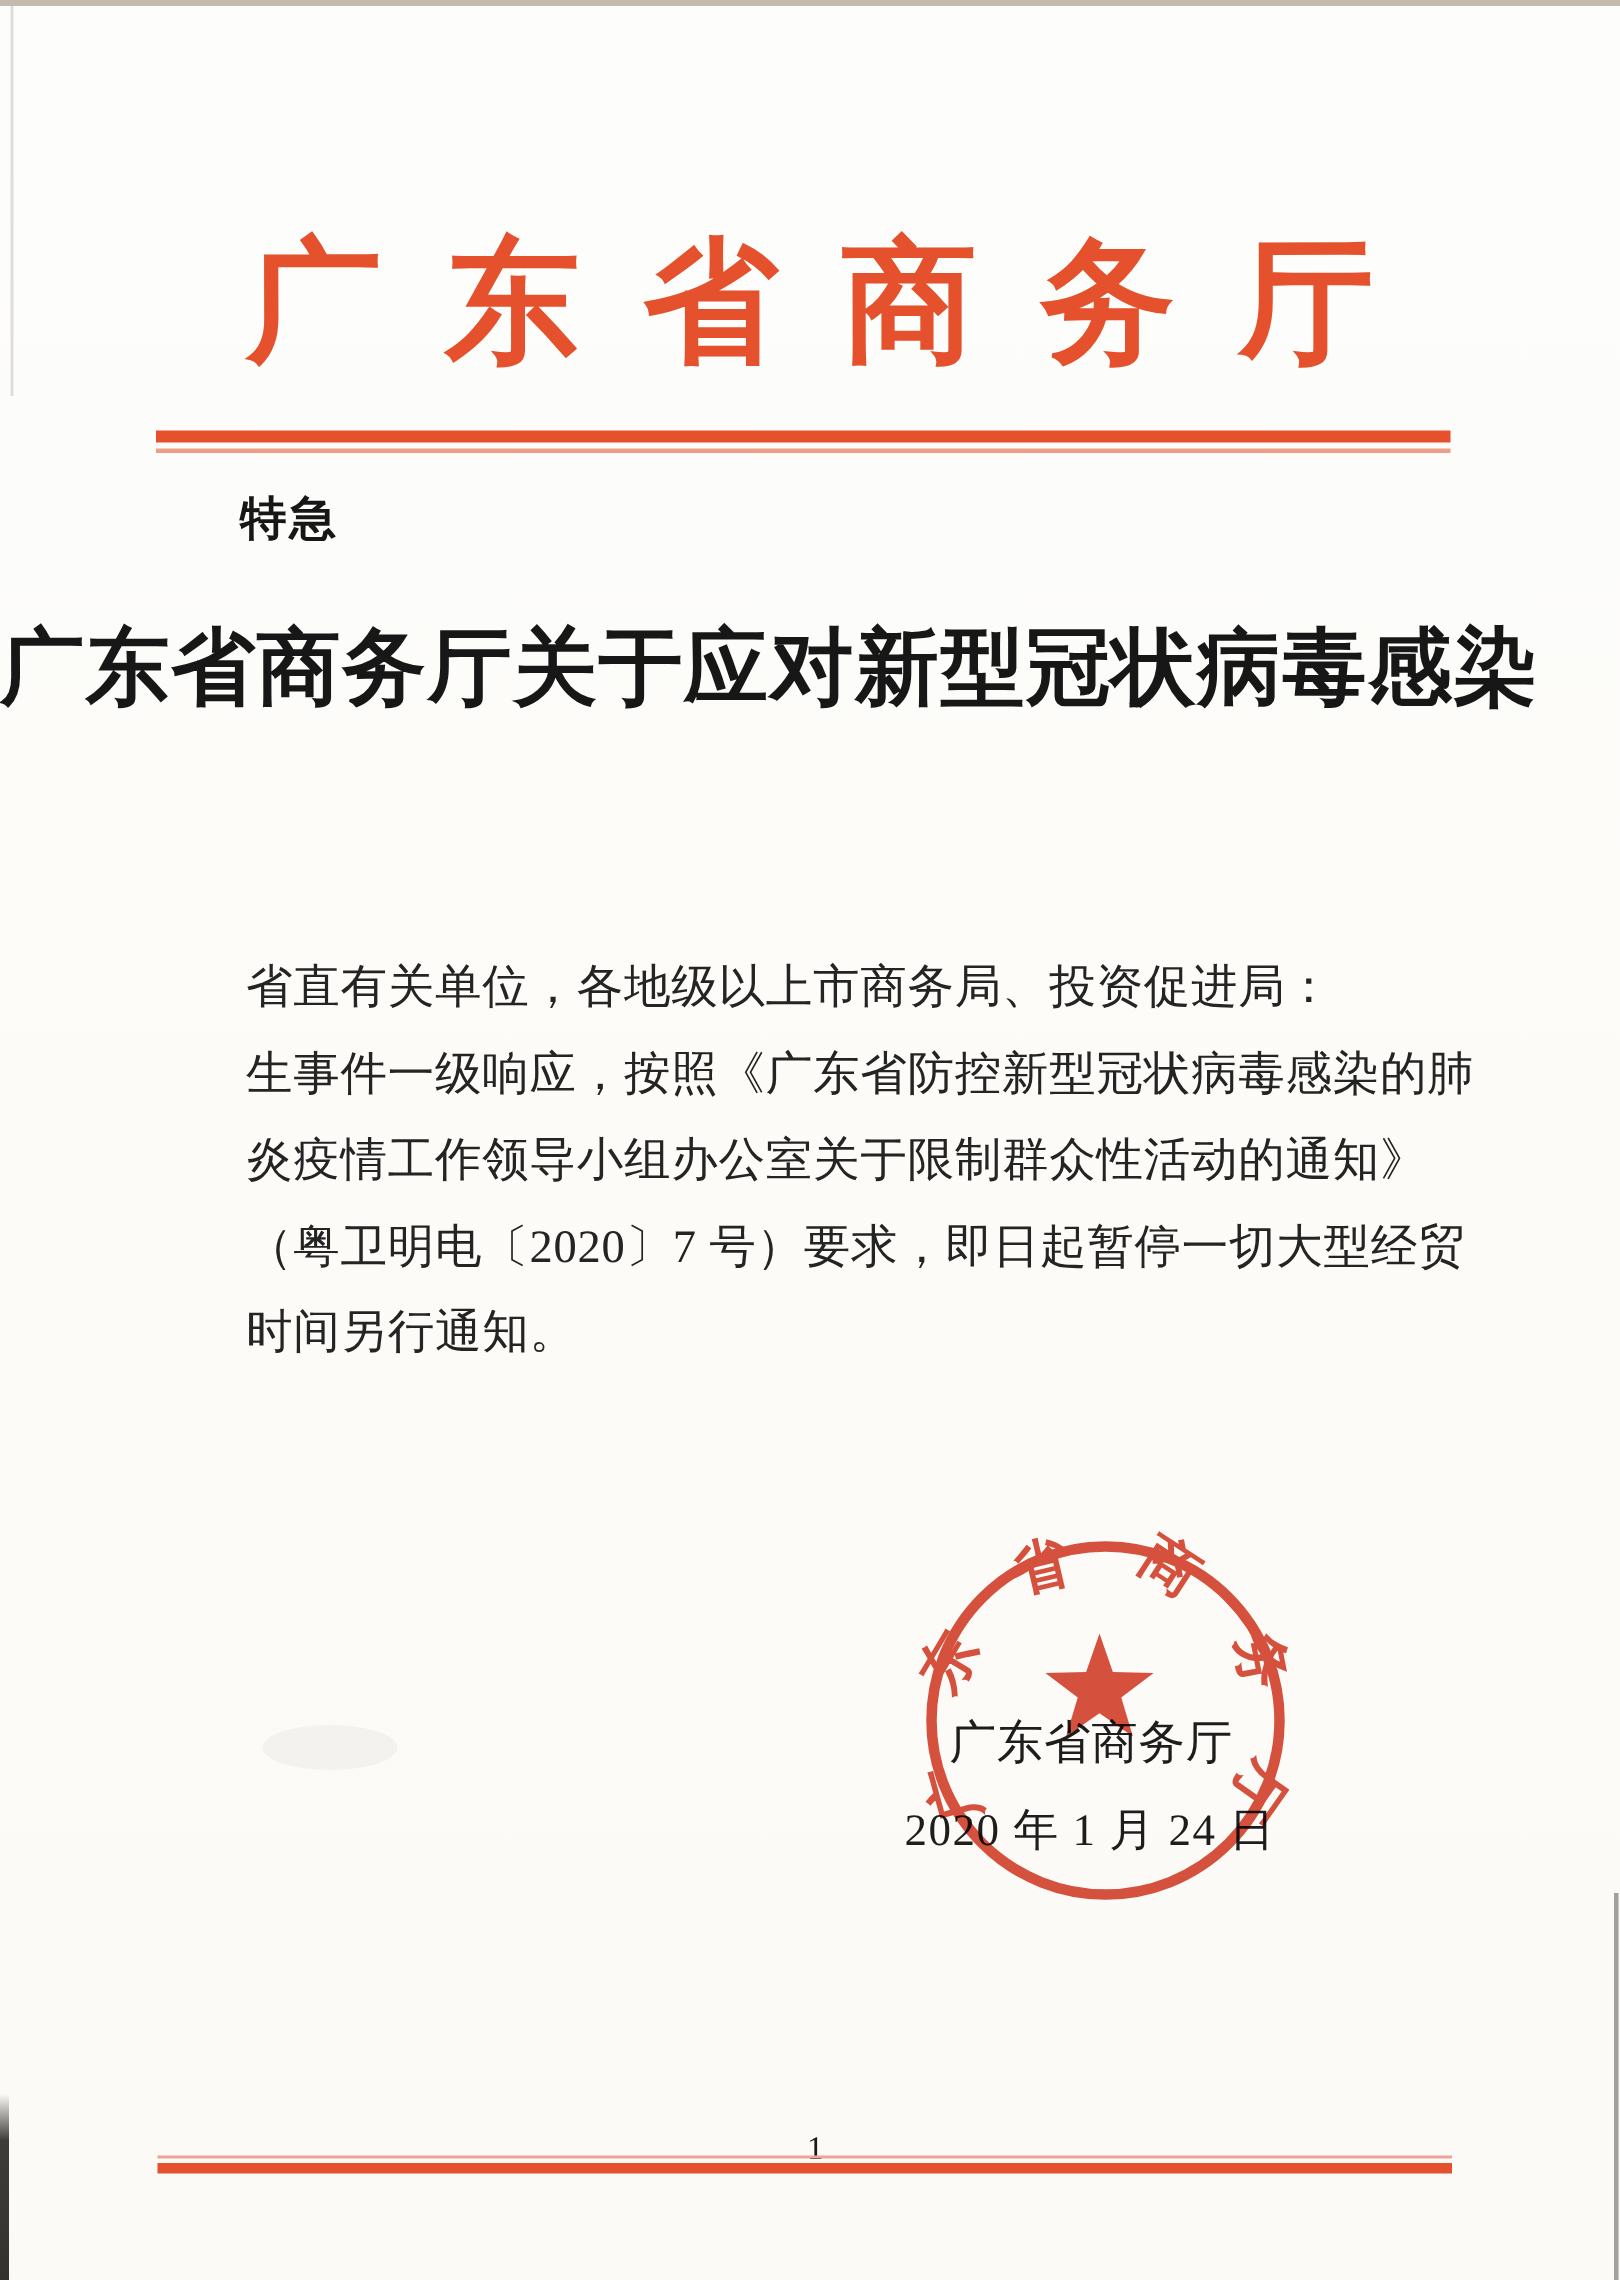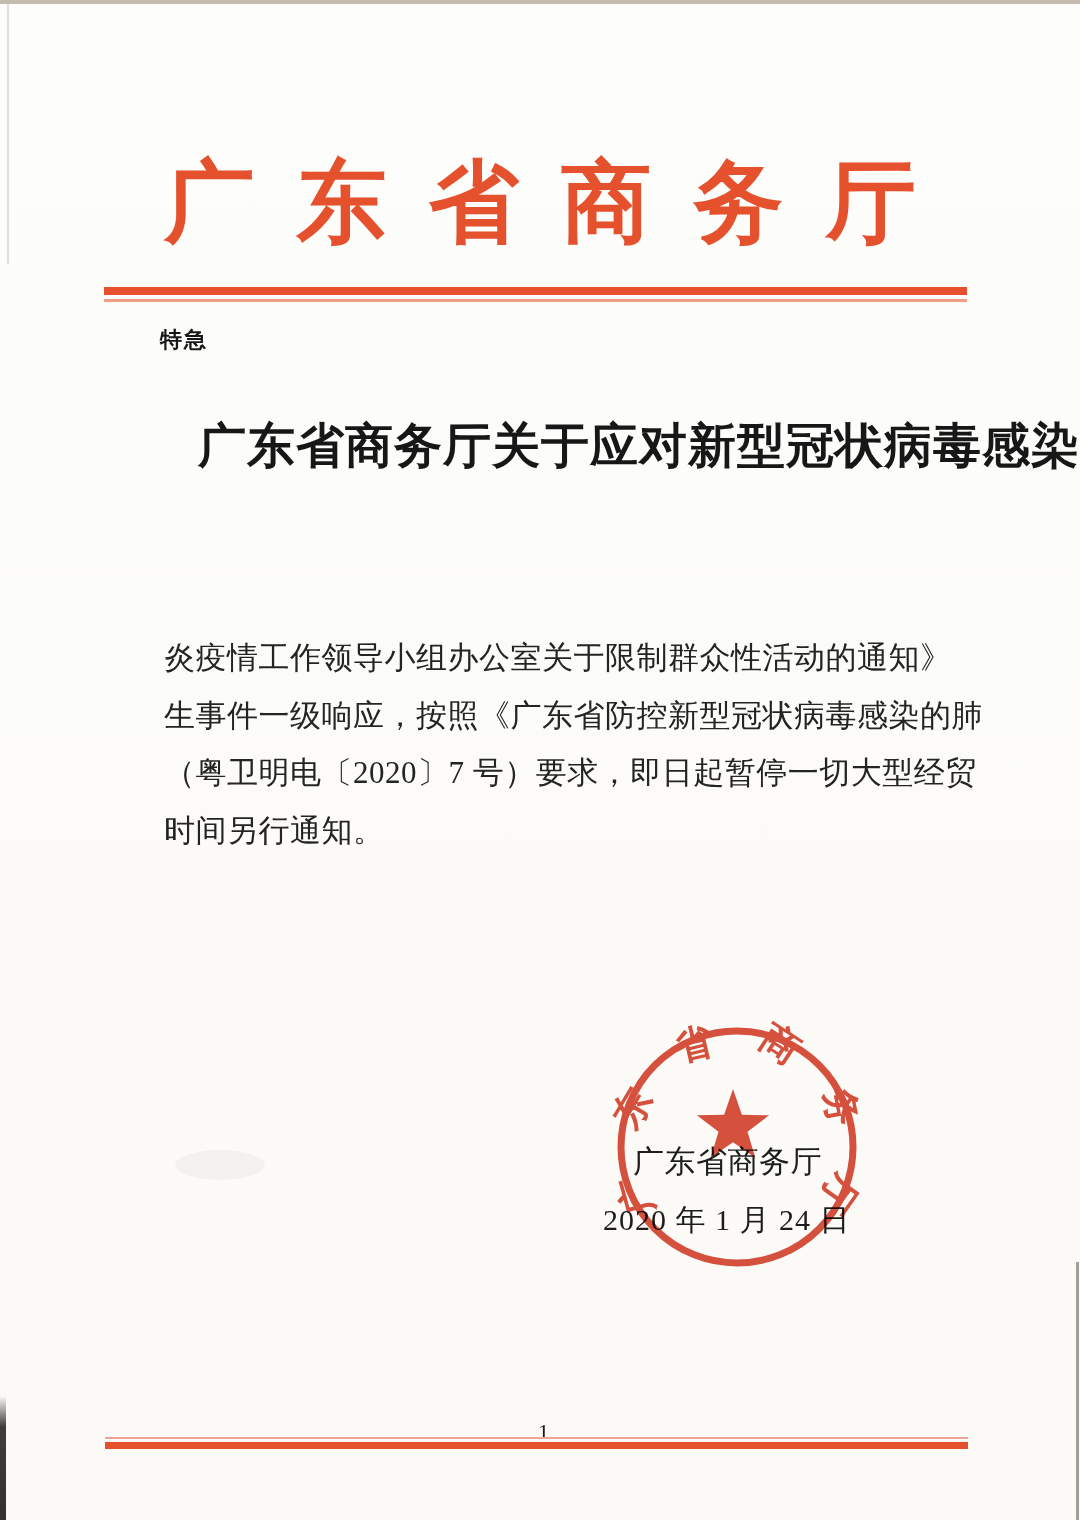--- a/index.html
+++ b/index.html
@@ -24,26 +24,26 @@
     font-size:90px;font-weight:bold;line-height:110px;
     letter-spacing:.47em;text-indent:.47em;white-space:nowrap;
   }
   .rule{position:absolute;left:104px;top:287px;width:863px;}
   .rule-thick{height:8px;background:#e6502c;}
   .rule-thin{height:3px;margin-top:4px;background:#f09d88;}
 
   .urgency{
     position:absolute;left:160px;top:325px;
     font-family:"Liberation Sans","DejaVu Sans",sans-serif;
-    font-size:22px;font-weight:bold;color:#171717;letter-spacing:2px;
+    font-size:31px;font-weight:bold;color:#171717;letter-spacing:2px;
   }
 
   .doc-title{
-    position:absolute;left:0;top:414px;width:100%;text-align:right;
-    font-size:48px;font-weight:bold;color:#171717;line-height:64px;letter-spacing:1px;
+    position:absolute;left:0;top:414px;width:100%;text-align:left;
+    font-size:56px;font-weight:bold;color:#171717;line-height:64px;letter-spacing:1px;
   }
 
   .body-text{
     position:absolute;left:164px;top:629px;width:775px;
     font-size:31px;color:#242424;line-height:57.5px;letter-spacing:.5px;
   }
   .body-text .line{white-space:nowrap;}
   .body-text .indent{padding-left:62px;}
 
   .sig-name{
@@ -85,22 +85,23 @@
     <div class="rule-thin"></div>
   </div>
 
   <div class="urgency">特急</div>
 
   <div class="doc-title">
     <div>广东省商务厅关于应对新型冠状病毒感染</div>
   </div>
 
   <div class="body-text">
+    <div class="line">省直有关单位，各地级以上市商务局、投资促进局：</div>
+    <div class="line">生事件一级响应，按照《广东省防控新型冠状病毒感染的肺</div>
     <div class="line">炎疫情工作领导小组办公室关于限制群众性活动的通知》</div>
-    <div class="line">生事件一级响应，按照《广东省防控新型冠状病毒感染的肺</div>
     <div class="line">（粤卫明电〔2020〕7 号）要求，即日起暂停一切大型经贸</div>
     <div class="line">时间另行通知。</div>
   </div>
 
   <div class="sig-name">广东省商务厅</div>
   <div class="sig-date">2020 年 1 月 24 日</div>
 
   <svg class="seal" viewBox="0 0 262 262" xmlns="http://www.w3.org/2000/svg">
     <defs>
       <path id="sealArc" d="M 56.7 193.4 A 97 97 0 1 1 179.5 215.0" fill="none"></path>

